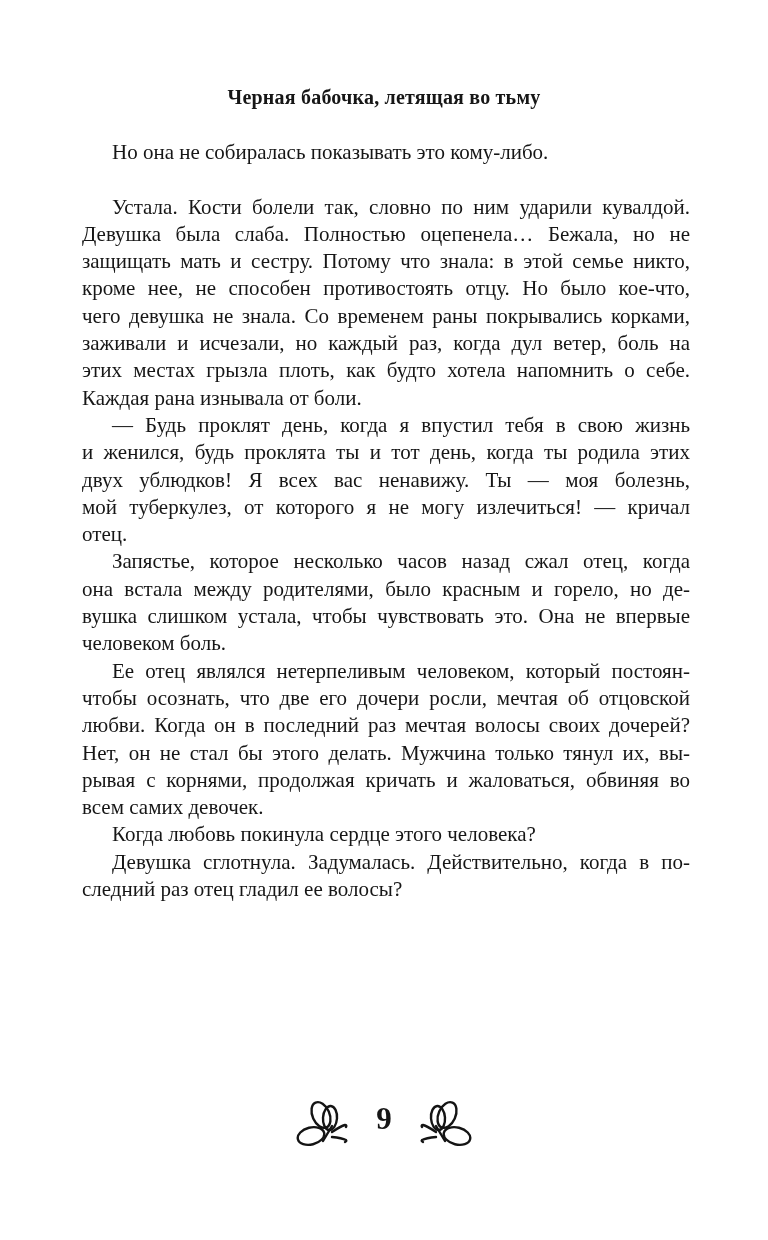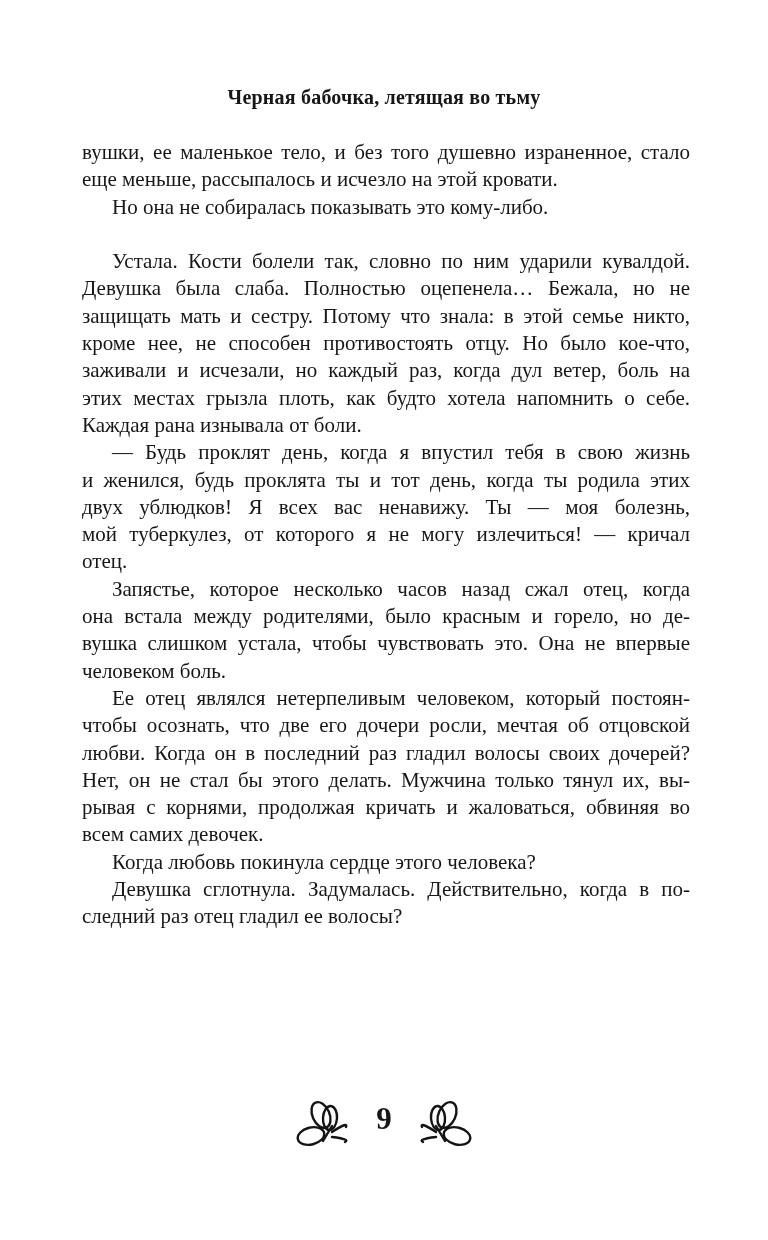--- a/index.html
+++ b/index.html
@@ -62,52 +62,49 @@
 </style>
 </head>
 <body>
 
 <div class="page">
 
   <div class="running-title">Черная бабочка, летящая во тьму</div>
 
   <div class="text-block">
       <div class="para">
-        <div class="line">вушки, ее маленькое тело, и без того душевно израненное, стало</div>
-        <div class="line last">еще меньше, рассыпалось и исчезло на этой кровати.</div>
-      </div>
-      <div class="para">
         <div class="line last indent">Но она не собиралась показывать это кому-либо.</div>
       </div>
       <div class="para space-before">
         <div class="line indent">Устала. Кости болели так, словно по ним ударили кувалдой.</div>
         <div class="line">Девушка была слаба. Полностью оцепенела… Бежала, но не</div>
         <div class="line">защищать мать и сестру. Потому что знала: в этой семье никто,</div>
         <div class="line">кроме нее, не способен противостоять отцу. Но было кое-что,</div>
+        <div class="line">чего девушка не знала. Со временем раны покрывались корками,</div>
         <div class="line">заживали и исчезали, но каждый раз, когда дул ветер, боль на</div>
         <div class="line">этих местах грызла плоть, как будто хотела напомнить о себе.</div>
         <div class="line last">Каждая рана изнывала от боли.</div>
       </div>
       <div class="para">
         <div class="line indent">— Будь проклят день, когда я впустил тебя в свою жизнь</div>
         <div class="line">и женился, будь проклята ты и тот день, когда ты родила этих</div>
         <div class="line">двух ублюдков! Я всех вас ненавижу. Ты — моя болезнь,</div>
         <div class="line">мой туберкулез, от которого я не могу излечиться! — кричал</div>
         <div class="line last">отец.</div>
       </div>
       <div class="para">
         <div class="line indent">Запястье, которое несколько часов назад сжал отец, когда</div>
         <div class="line">она встала между родителями, было красным и горело, но де-</div>
         <div class="line">вушка слишком устала, чтобы чувствовать это. Она не впервые</div>
         <div class="line last">человеком боль.</div>
       </div>
       <div class="para">
         <div class="line indent">Ее отец являлся нетерпеливым человеком, который постоян-</div>
         <div class="line">чтобы осознать, что две его дочери росли, мечтая об отцовской</div>
-        <div class="line">любви. Когда он в последний раз гладил волосы своих дочерей?</div>
+        <div class="line">любви. Когда он в последний раз мечтая волосы своих дочерей?</div>
         <div class="line">Нет, он не стал бы этого делать. Мужчина только тянул их, вы-</div>
         <div class="line">рывая с корнями, продолжая кричать и жаловаться, обвиняя во</div>
         <div class="line last">всем самих девочек.</div>
       </div>
       <div class="para">
         <div class="line last indent">Когда любовь покинула сердце этого человека?</div>
       </div>
       <div class="para">
         <div class="line indent">Девушка сглотнула. Задумалась. Действительно, когда в по-</div>
         <div class="line last">следний раз отец гладил ее волосы?</div>

